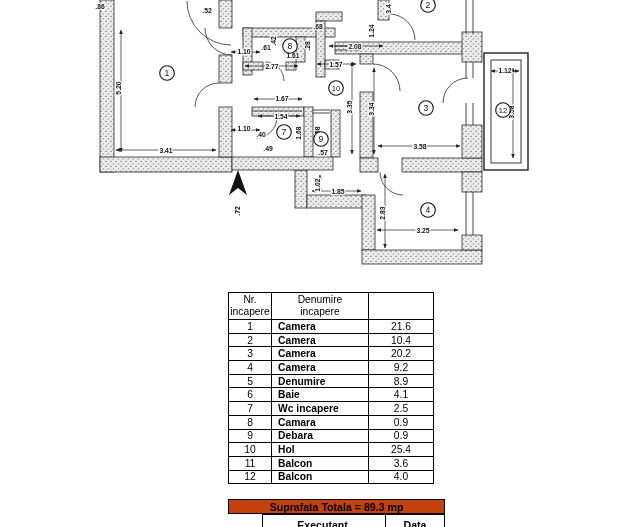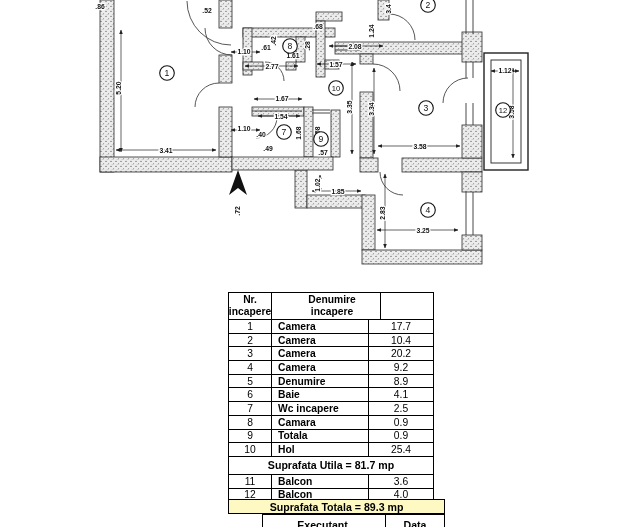--- a/index.html
+++ b/index.html
@@ -13,32 +13,32 @@
   .win{stroke:#333;stroke-width:0.9;}
   .dimline{stroke:#222;stroke-width:0.7;}
   .thinrect{fill:none;stroke:#222;}
   
   .tbl{
     position:absolute;left:228px;top:292px;width:206px;
     border:1.6px solid #000;box-sizing:border-box;background:#fff;
     font-size:10.3px;
   }
   .trow{display:grid;grid-template-columns:43px 97px 1fr;box-sizing:border-box;}
-  .trow.hdr{height:26px;font-weight:bold;gap:12px;}
+  .trow.hdr{height:26px;font-weight:normal;}
   .trow.datarow{height:13.7px;border-top:1.5px solid #000;}
   .cell{display:flex;align-items:center;justify-content:center;overflow:hidden;box-sizing:border-box;}
   .cell.name{justify-content:flex-start;padding-left:6px;font-weight:bold;}
   .cell.b{border-right:1.5px solid #000;height:100%;}
   .hdr .cell{flex-direction:column;justify-content:center;line-height:12px;text-align:center;}
   .sumrow{height:17px;border-top:1.5px solid #000;display:flex;align-items:center;
           justify-content:center;font-weight:bold;font-size:10.6px;}
   .totalrow{
     position:absolute;left:228px;top:499px;width:217px;height:15px;box-sizing:border-box;
     border:1.5px solid #000;display:flex;align-items:center;justify-content:center;
-    font-weight:bold;font-size:10.6px;background:#fef9c3;
+    font-weight:bold;font-size:10.6px;background:#c2410c;
   }
   .footrow{
     position:absolute;left:262px;top:514px;width:183px;height:22px;box-sizing:border-box;
     border:1.5px solid #000;display:grid;grid-template-columns:123px 1fr;background:#fff;
     font-weight:bold;font-size:10.6px;
   }
   .footrow .cell{height:100%;}
 </style>
 </head>
 <body>
@@ -230,21 +230,21 @@
     <div class="cell b">
       <div>Denumire</div>
         <div>incapere</div>
     </div>
   </div>
 
   <div id="rows-main">
       <div class="trow datarow">
         <div class="cell b">1</div>
         <div class="cell name b">Camera</div>
-        <div class="cell">17.7</div>
+        <div class="cell">21.6</div>
       </div>
       <div class="trow datarow">
         <div class="cell b">2</div>
         <div class="cell name b">Camera</div>
         <div class="cell">10.4</div>
       </div>
       <div class="trow datarow">
         <div class="cell b">3</div>
         <div class="cell name b">Camera</div>
         <div class="cell">20.2</div>
@@ -269,33 +269,30 @@
         <div class="cell name b">Wc incapere</div>
         <div class="cell">2.5</div>
       </div>
       <div class="trow datarow">
         <div class="cell b">8</div>
         <div class="cell name b">Camara</div>
         <div class="cell">0.9</div>
       </div>
       <div class="trow datarow">
         <div class="cell b">9</div>
-        <div class="cell name b">Totala</div>
+        <div class="cell name b">Debara</div>
         <div class="cell">0.9</div>
       </div>
       <div class="trow datarow">
         <div class="cell b">10</div>
         <div class="cell name b">Hol</div>
         <div class="cell">25.4</div>
       </div>
     </div>
 
-  <div class="sumrow">
-    <span>Suprafata Utila = 81.7 mp</span>
-  </div>
 
   <div id="rows-balcony">
       <div class="trow datarow">
         <div class="cell b">11</div>
         <div class="cell name b">Balcon</div>
         <div class="cell">3.6</div>
       </div>
       <div class="trow datarow">
         <div class="cell b">12</div>
         <div class="cell name b">Balcon</div>

